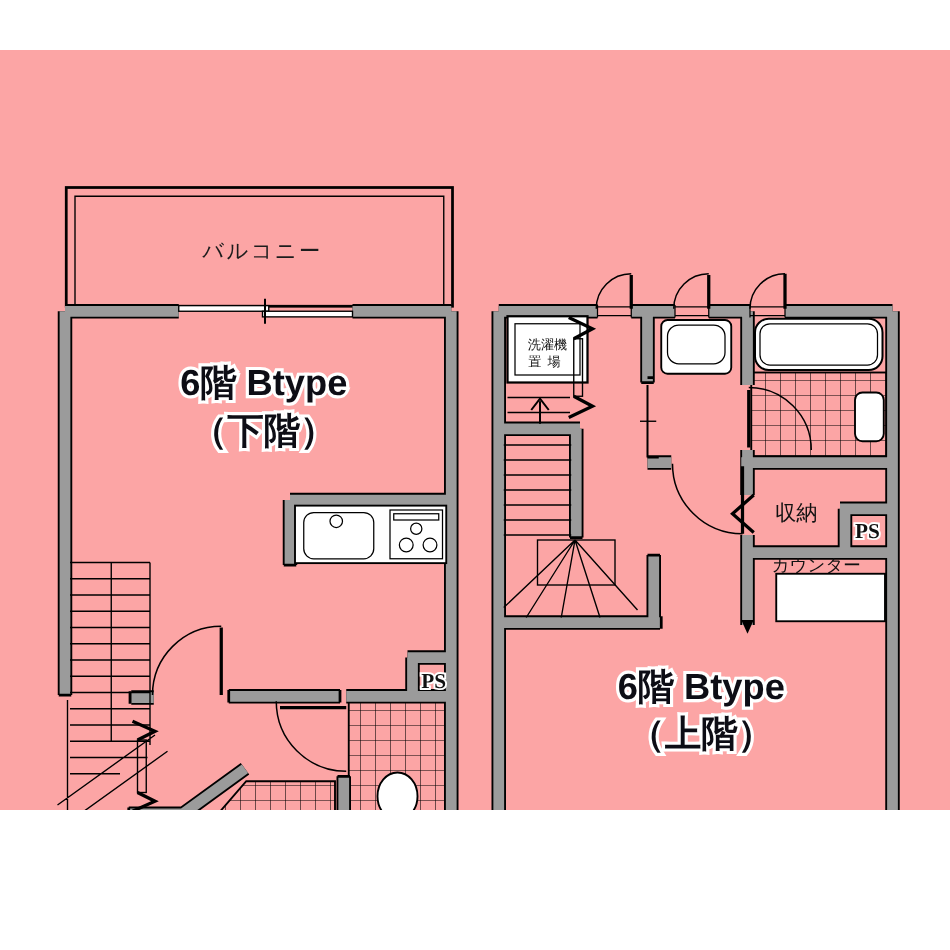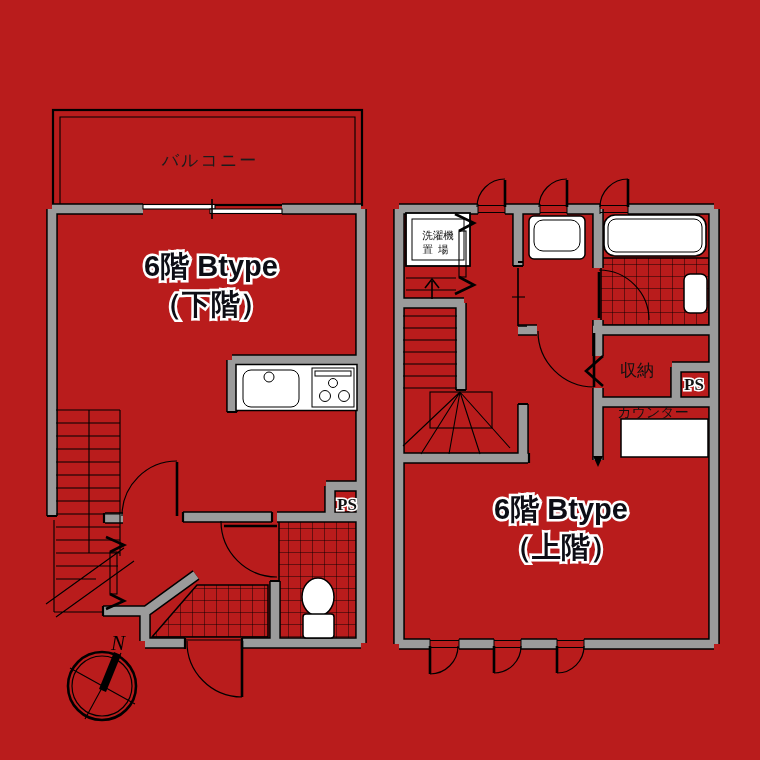--- a/index.html
+++ b/index.html
@@ -1,17 +1,17 @@
 <!DOCTYPE html>
 <html><head>
 <meta charset="utf-8">
 <style>
   html,body{margin:0;padding:0;background:#fff;}
-  .canvas{position:relative;width:760px;height:760px;background:#b91c1c;overflow:hidden;
-          font-family:"Liberation Sans",sans-serif;}
+  .canvas{position:relative;width:760px;height:608px;background:#fca5a5;overflow:hidden;
+          font-family:"Liberation Sans",sans-serif;margin-top:40px;}
   svg{display:block;}
   
   .wall-u{stroke:#000;stroke-width:11.6;fill:none;stroke-linecap:butt;}
   .wall-o{stroke:#9b9b9b;stroke-width:8.6;fill:none;stroke-linecap:butt;}
   .thin{stroke:#000;stroke-width:1.1;fill:none;}
   .thin15{stroke:#000;stroke-width:1.6;fill:none;}
   .cap{stroke:#000;stroke-width:2.2;fill:none;}
   .leaf{stroke:#000;stroke-width:2.6;fill:none;}
   .arc{stroke:#000;stroke-width:1.2;fill:none;}
   .fixture{fill:#fff;stroke:#000;stroke-width:1.5;}

